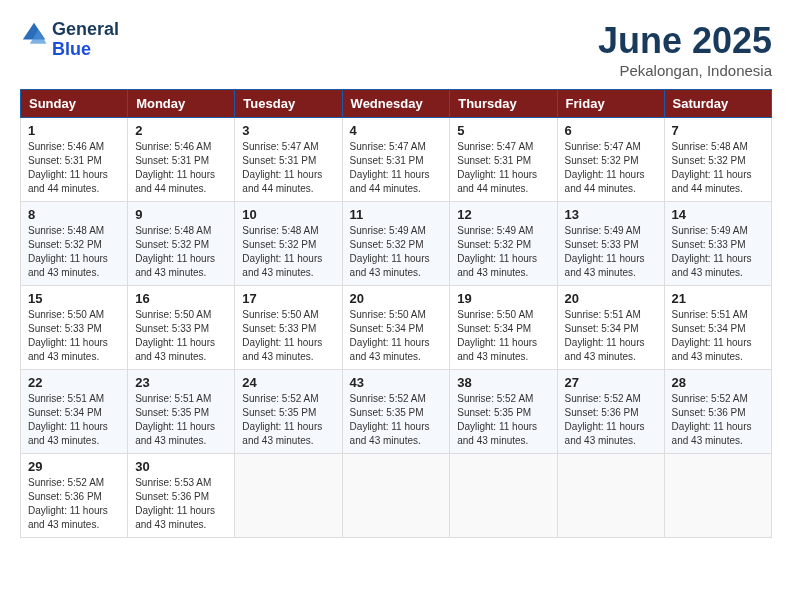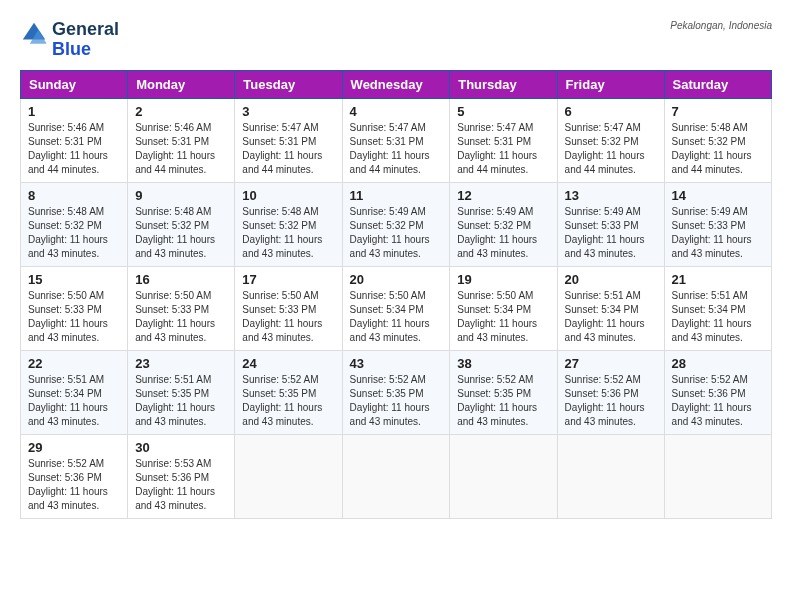--- a/index.html
+++ b/index.html
@@ -35,31 +35,30 @@
     }
     .title-section {
       text-align: right;
     }
     .month-title {
       font-size: 36px;
       font-weight: bold;
       color: #1a3a5c;
     }
     .location {
-      font-size: 10px;
+      font-size: 15px;
       color: #555;
-      font-style: italic;
     }
     .calendar {
       width: 100%;
       border-collapse: collapse;
       border: 1px solid #ccc;
     }
     .calendar th {
-      background-color: #a21caf;
+      background-color: #7f1d1d;
       color: #fff;
       text-align: left;
       padding: 6px 8px;
       font-size: 13px;
       font-weight: bold;
       border: 1px solid #1a5aaa;
     }
     .calendar td {
       vertical-align: top;
       border: 1px solid #ddd;
@@ -94,20 +93,21 @@
     <svg class="logo-icon" viewBox="0 0 40 40">
       <polygon points="20,4 36,28 4,28" fill="#2a6ebb"></polygon>
       <polygon points="26,14 38,34 14,34" fill="#4a90d9" opacity="0.7"></polygon>
     </svg>
     <div class="logo-text">
       <div>General</div>
       <div><span>Blue</span></div>
     </div>
   </div>
   <div class="title-section">
+    <div class="month-title">June 2025</div>
     <div class="location">Pekalongan, Indonesia</div>
   </div>
 </div>
 
 <table class="calendar">
   <thead>
     <tr id="weekday-header">
         <th>Sunday</th>
         <th>Monday</th>
         <th>Tuesday</th>

